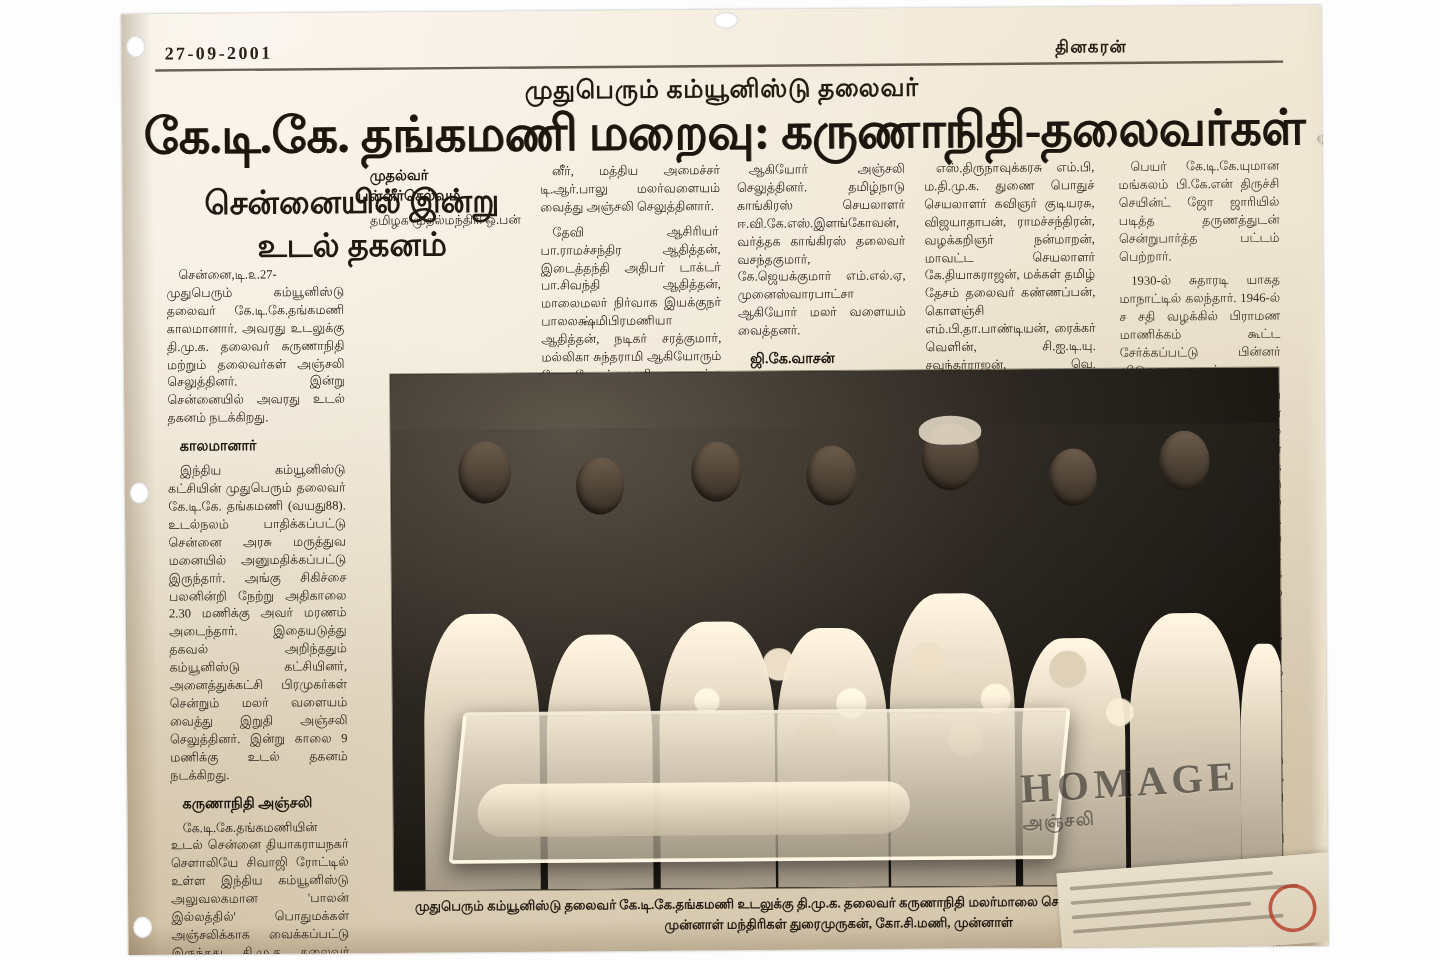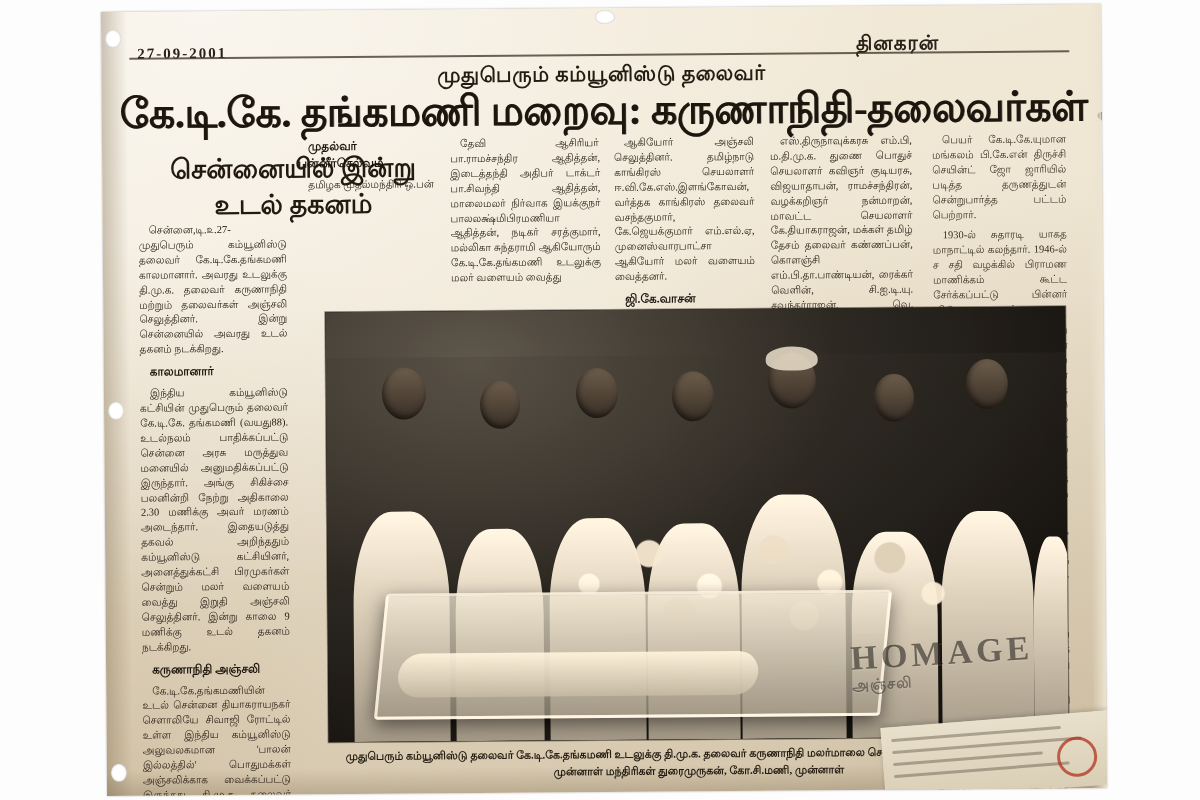--- a/index.html
+++ b/index.html
@@ -45,21 +45,21 @@
   
   .mast{
     position:absolute;left:36px;top:26px;width:920px;
     display:flex;align-items:flex-end;justify-content:space-between;
   }
   .mast .date{
     font-family:"Liberation Serif", serif;
     font-size:15px;font-weight:700;letter-spacing:2px;color:#2a2118;
   }
   .mast .paper{
-    font-size:20px;font-weight:700;color:#2a2118;letter-spacing:1px;
+    font-size:14px;font-weight:700;color:#2a2118;letter-spacing:1px;
     margin-right:118px;
   }
   .rule{
     position:absolute;left:28px;top:46px;width:940px;height:2px;
     background:#3a2f22;opacity:.75;
   }
   
   .kicker{
     position:absolute;left:0;top:54px;width:1000px;text-align:center;
     font-size:21px;font-weight:700;color:#241c12;letter-spacing:.5px;
@@ -229,20 +229,21 @@
       <p class="colhead">கருணாநிதி அஞ்சலி</p>
       <p>கே.டி.கே.தங்கமணியின் உடல் சென்னை தியாகராயநகர் சௌாலியே சிவாஜி ரோட்டில் உள்ள இந்திய கம்யூனிஸ்டு அலுவலகமான 'பாலன் இல்லத்தில்' பொதுமக்கள் அஞ்சலிக்காக வைக்கப்பட்டு இருந்தது. தி.மு.க. தலைவர் கருணாநிதி நேற்று மாலை அங்கு வந்து மலர் வளையம் வைத்து அஞ்சலி செலுத்தினார். அவரது உடன் முன்னாள் மந்திரிகள் துரை முருகன், கோ.சி.மணி, முன்னாள் துணைசபாநாயகர் பரிதி இளம்வழுதி, சேகப்பாண்டி</p>
     </div>
 
     <div class="col c2">
       <p class="colhead">முதல்வர் பன்னீர்செல்வம்</p>
       <p>தமிழக முதல்மந்திரி ஒ.பன்</p>
     </div>
 
     <div class="col c3">
+      <p>னீர், மத்திய அமைச்சர் டி.ஆர்.பாலு மலர்வளையம் வைத்து அஞ்சலி செலுத்தினார்.</p>
       <p>தேவி ஆசிரியா் பா.ராமச்சந்திர ஆதித்தன், இடைத்தந்தி அதிபர் டாக்டர் பா.சிவந்தி ஆதித்தன், மாலைமலர் நிர்வாக இயக்குநர் பாலலக்ஷ்மிபிரமணியா ஆதித்தன், நடிகர் சரத்குமார், மல்லிகா சுந்தராமி ஆகியோரும் கே.டி.கே.தங்கமணி உடலுக்கு மலர் வளையம் வைத்து</p>
     </div>
 
     <div class="col c4">
       <p>ஆகியோர் அஞ்சலி செலுத்தினர். தமிழ்நாடு காங்கிரஸ் செயலாளர் ஈ.வி.கே.எஸ்.இளங்கோவன், வர்த்தக காங்கிரஸ் தலைவர் வசந்தகுமார், கே.ஜெயக்குமார் எம்.எல்.ஏ, முனைஸ்வாரபாட்சா ஆகியோர் மலர் வளையம் வைத்தனர்.</p>
       <p class="colhead">ஜி.கே.வாசன்</p>
       <p>த.மா.கா. தலைவர் ஜி.கே. வாசன், ஞானதேசிகன் எம்.பி, மாவட்ட தலைவர் தணிகாசலம்</p>
     </div>
 
     <div class="col c5">

